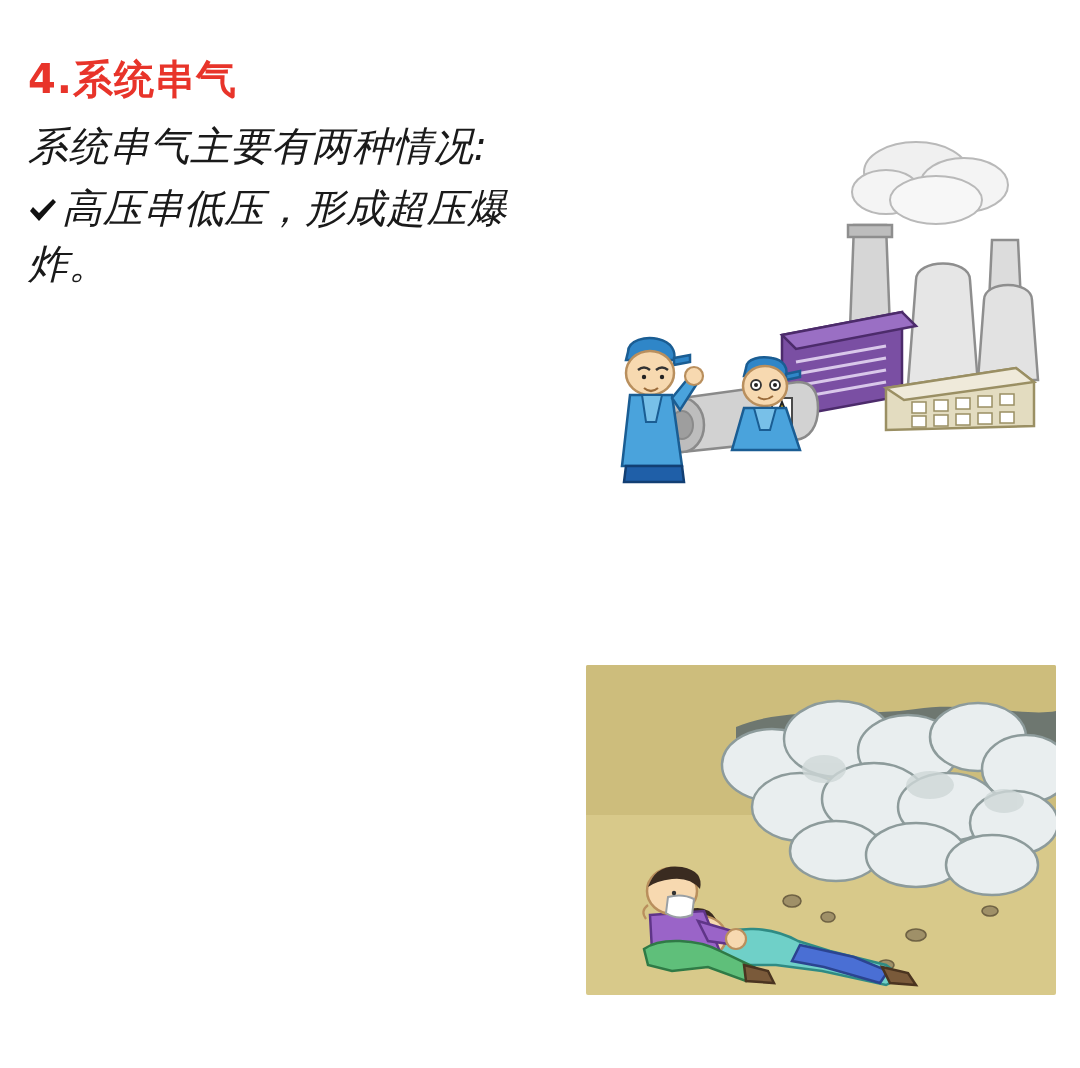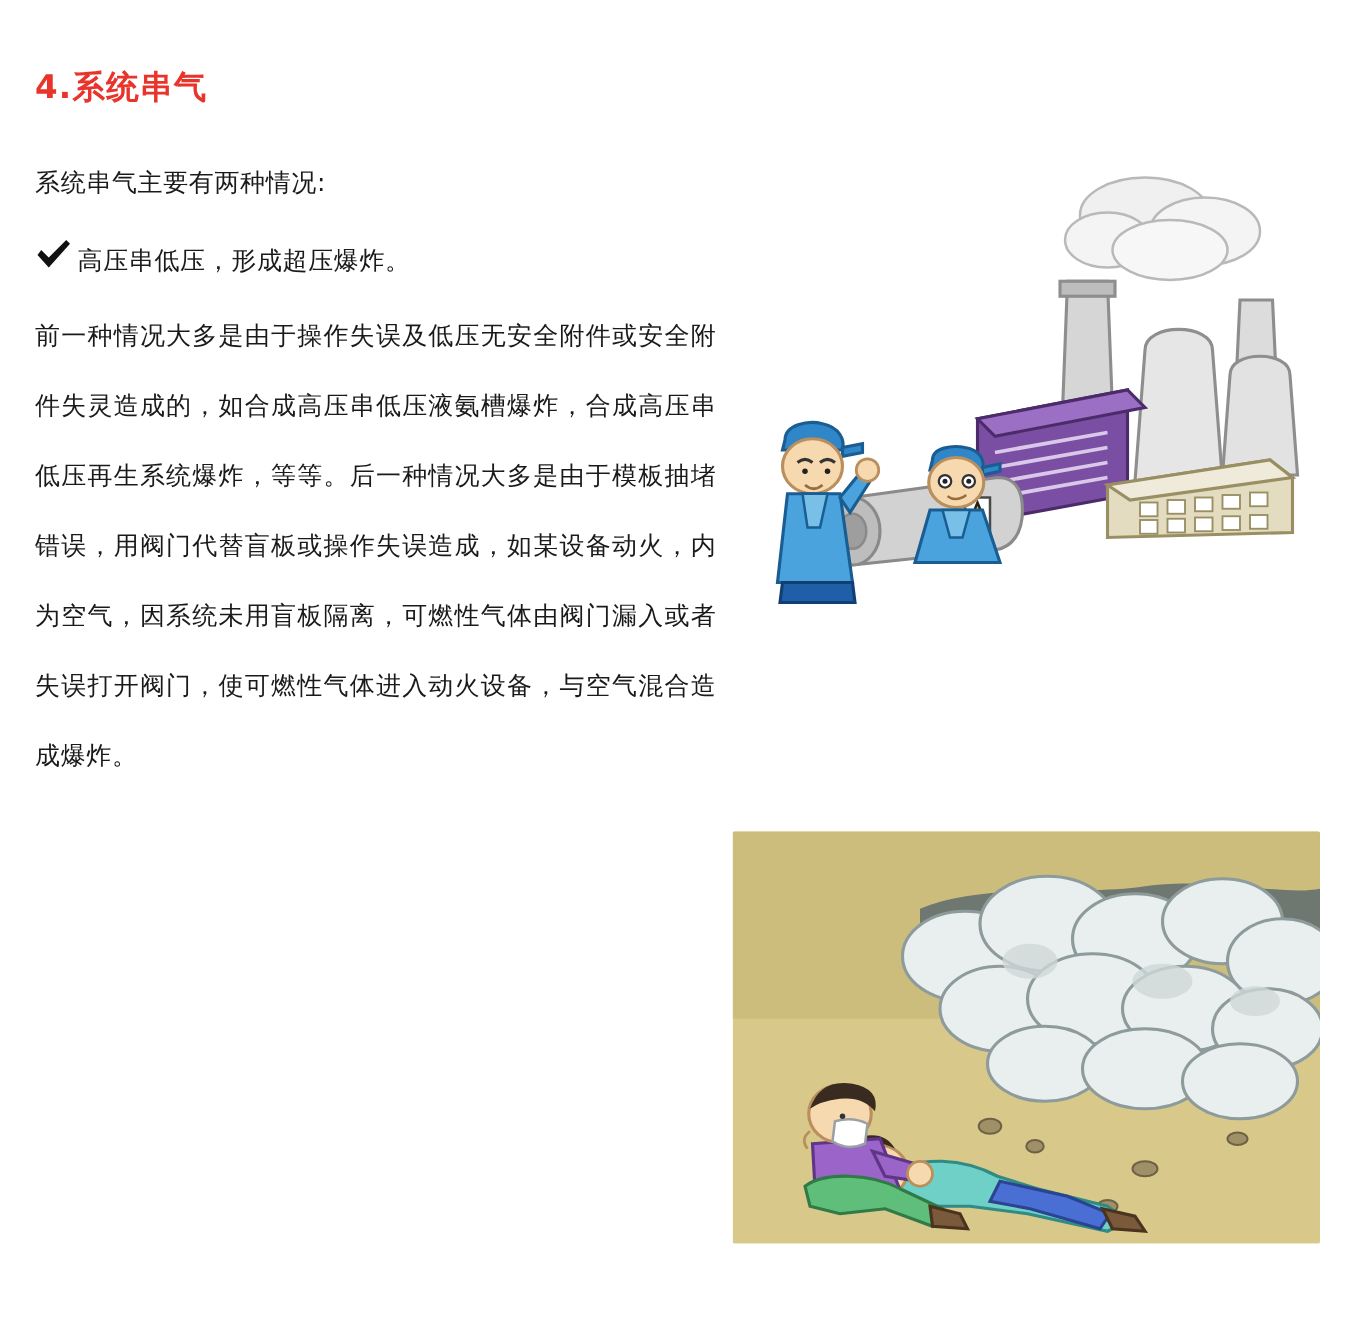--- a/index.html
+++ b/index.html
@@ -20,36 +20,37 @@
     inset: 0;
     background: #ffffff;
   }
 
   
   .heading {
     position: absolute;
     left: 28px;
     top: 52px;
     color: #e8342a;
-    font-size: 26px;
+    font-size: 40px;
     font-weight: bold;
     letter-spacing: 1px;
     white-space: nowrap;
   }
 
   
   .text-col {
     position: absolute;
     left: 28px;
     top: 118px;
     width: 545px;
     color: #1a1a1a;
-    font-size: 20px;
+    font-size: 40px;
     line-height: 56px;
     letter-spacing: 0.5px;
+    font-style: italic;
   }
   .para {
     margin: 0 0 6px 0;
     text-align: justify;
   }
   .bullet-line {
     margin: 0 0 4px 0;
     display: block;
   }
   .check {
@@ -97,21 +98,20 @@
 
     <p class="bullet-line">
       <span class="check">
         <svg width="30" height="26" viewBox="0 0 30 26">
           <path d="M2 13 L5 9 L11 15 L25 1 L28 4 L11 23 Z" fill="#111111"></path>
         </svg>
       </span><span>高压串低压，形成超压爆炸。</span>
     </p>
 
 
-    <p class="para body-para">前一种情况大多是由于操作失误及低压无安全附件或安全附件失灵造成的，如合成高压串低压液氨槽爆炸，合成高压串低压再生系统爆炸，等等。后一种情况大多是由于模板抽堵错误，用阀门代替盲板或操作失误造成，如某设备动火，内为空气，因系统未用盲板隔离，可燃性气体由阀门漏入或者失误打开阀门，使可燃性气体进入动火设备，与空气混合造成爆炸。</p>
   </div>
 
   <div class="illus-top">
     <svg width="470" height="360" viewBox="0 0 470 360">
 
       <g>
         <ellipse cx="330" cy="42" rx="52" ry="30" fill="#f0f0f0" stroke="#b9b9b9" stroke-width="2"></ellipse>
         <ellipse cx="378" cy="55" rx="44" ry="27" fill="#f4f4f4" stroke="#b9b9b9" stroke-width="2"></ellipse>
         <ellipse cx="300" cy="62" rx="34" ry="22" fill="#f4f4f4" stroke="#b9b9b9" stroke-width="2"></ellipse>
         <ellipse cx="350" cy="70" rx="46" ry="24" fill="#f7f7f7" stroke="#b9b9b9" stroke-width="2"></ellipse>

